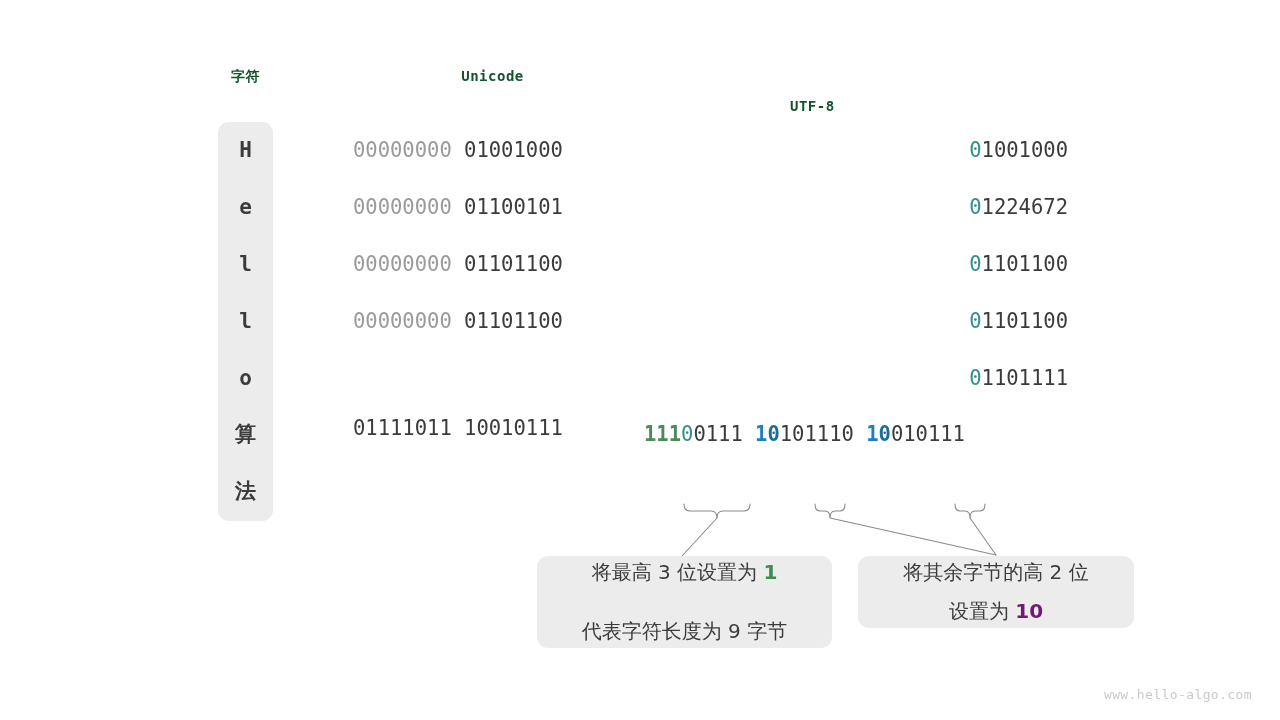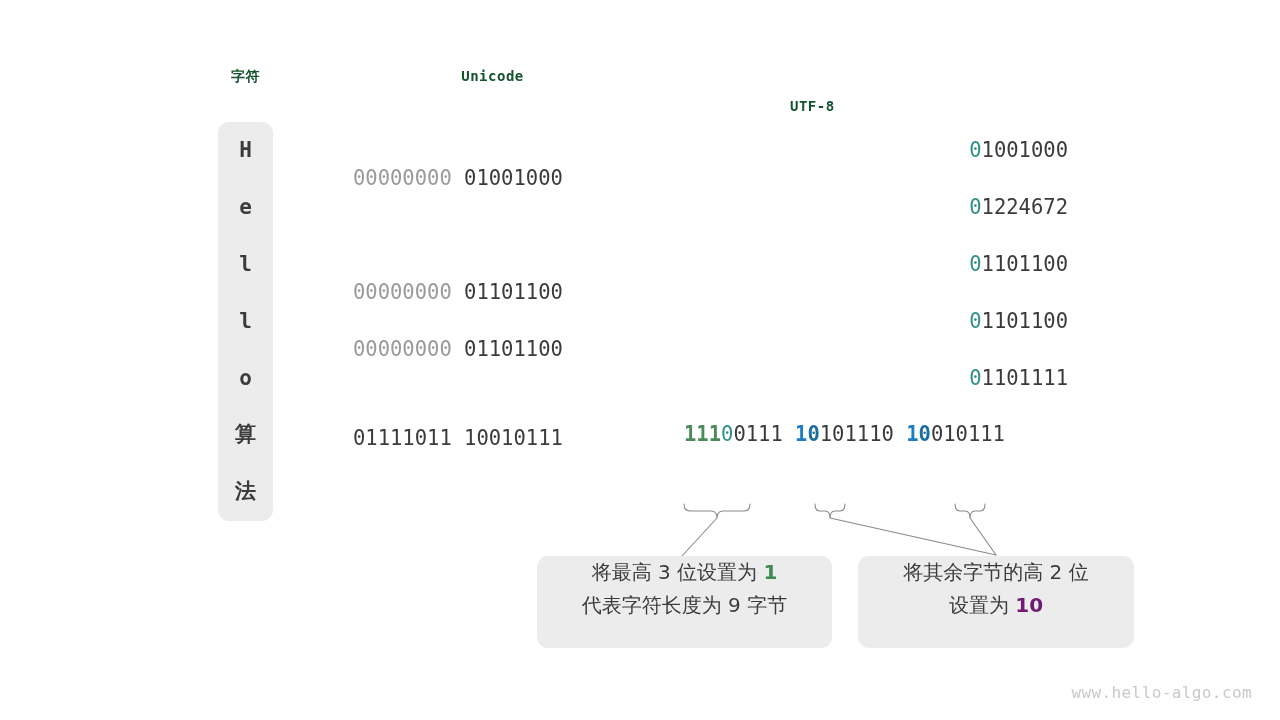--- a/index.html
+++ b/index.html
@@ -65,63 +65,63 @@
   .bin {
     position: absolute;
     height: 26px;
     line-height: 26px;
     font-family: "DejaVu Sans Mono", "Liberation Mono", monospace;
     font-size: 20.5px;
     color: #3b3b3b;
     white-space: pre;
     letter-spacing: 0px;
   }
-  .bin.uni { left: 353px; margin-top: 28px; }
+  .bin.uni { left: 353px; }
   .bin.utf { right: 212px; }
-  .bin.utf-wide { left: 684px; }
+  .bin.utf-wide { left: 644px; }
 
   .dim   { color: #9a9a9a; }
   .dark  { color: #3b3b3b; }
   .teal  { color: #2f9187; }
   .green { color: #4c8a5b; font-weight: bold; }
   .blue  { color: #1c7fc3; font-weight: bold; }
   .blue0 { color: #1b6f9e; font-weight: bold; }
 
   
   .callout {
     position: absolute;
     background: #ececec;
     border-radius: 11px;
     font-family: "DejaVu Sans", "Liberation Sans", sans-serif;
     font-size: 20px;
     color: #3b3b3b;
     text-align: center;
     display: flex;
     flex-direction: column;
-    justify-content: flex-start;
+    justify-content: space-between;
     align-items: center;
     box-sizing: border-box;
   }
   .callout .ln {
     line-height: 33px;
     white-space: pre;
   }
   #callout-left  { left: 537px; top: 556px; width: 295px; height: 92px; }
-  #callout-right { left: 858px; top: 556px; width: 276px; height: 92px; }
+  #callout-right { left: 858px; top: 556px; width: 276px; height: 72px; }
 
   .kw-green { color: #3f8a4f; font-weight: bold; }
   .kw-blue  { color: #701a75; font-weight: bold; }
 
   
   #watermark {
     position: absolute;
     right: 28px;
     bottom: 18px;
     font-family: "DejaVu Sans Mono", "Liberation Mono", monospace;
-    font-size: 16px;
+    font-size: 13px;
     color: #c9c9c9;
     letter-spacing: 0.4px;
   }
 
   
   #connectors {
     position: absolute;
     left: 0;
     top: 0;
     width: 1280px;
@@ -142,23 +142,24 @@
 
   <div class="char-cell" style="top:137px">H</div>
   <div class="char-cell" style="top:194px">e</div>
   <div class="char-cell" style="top:251px">l</div>
   <div class="char-cell" style="top:308px">l</div>
   <div class="char-cell" style="top:365px">o</div>
   <div class="char-cell cjk" style="top:421px">算</div>
   <div class="char-cell cjk" style="top:478px">法</div>
 
   <div class="bin uni" style="top:137px"><span class="dim">00000000</span><span class="dim"> </span><span class="dark">01001000</span></div>
+  <div class="bin uni" style="top:194px"><span class="dim">00000000</span><span class="dim"> </span><span class="dark">01100101</span></div>
   <div class="bin uni" style="top:251px"><span class="dim">00000000</span><span class="dim"> </span><span class="dark">01101100</span></div>
   <div class="bin uni" style="top:308px"><span class="dim">00000000</span><span class="dim"> </span><span class="dark">01101100</span></div>
-  <div class="bin uni" style="top:397px"><span class="dark">01111011</span><span class="dark"> </span><span class="dark">10010111</span></div>
+  <div class="bin uni" style="top:415px"><span class="dark">01111011</span><span class="dark"> </span><span class="dark">10010111</span></div>
 
   <div class="bin utf" style="top:137px"><span class="teal">0</span><span class="dark">1001000</span></div>
   <div class="bin utf" style="top:194px"><span class="teal">0</span><span class="dark">1224672</span></div>
   <div class="bin utf" style="top:251px"><span class="teal">0</span><span class="dark">1101100</span></div>
   <div class="bin utf" style="top:308px"><span class="teal">0</span><span class="dark">1101100</span></div>
   <div class="bin utf" style="top:365px"><span class="teal">0</span><span class="dark">1101111</span></div>
 
   <div class="bin utf-wide" style="top:421px"><span class="green">111</span><span class="teal">0</span><span class="dark">0111</span><span class="dark"> </span><span class="blue">1</span><span class="blue0">0</span><span class="dark">101110</span><span class="dark"> </span><span class="blue">1</span><span class="blue0">0</span><span class="dark">010111</span></div>
 
 

